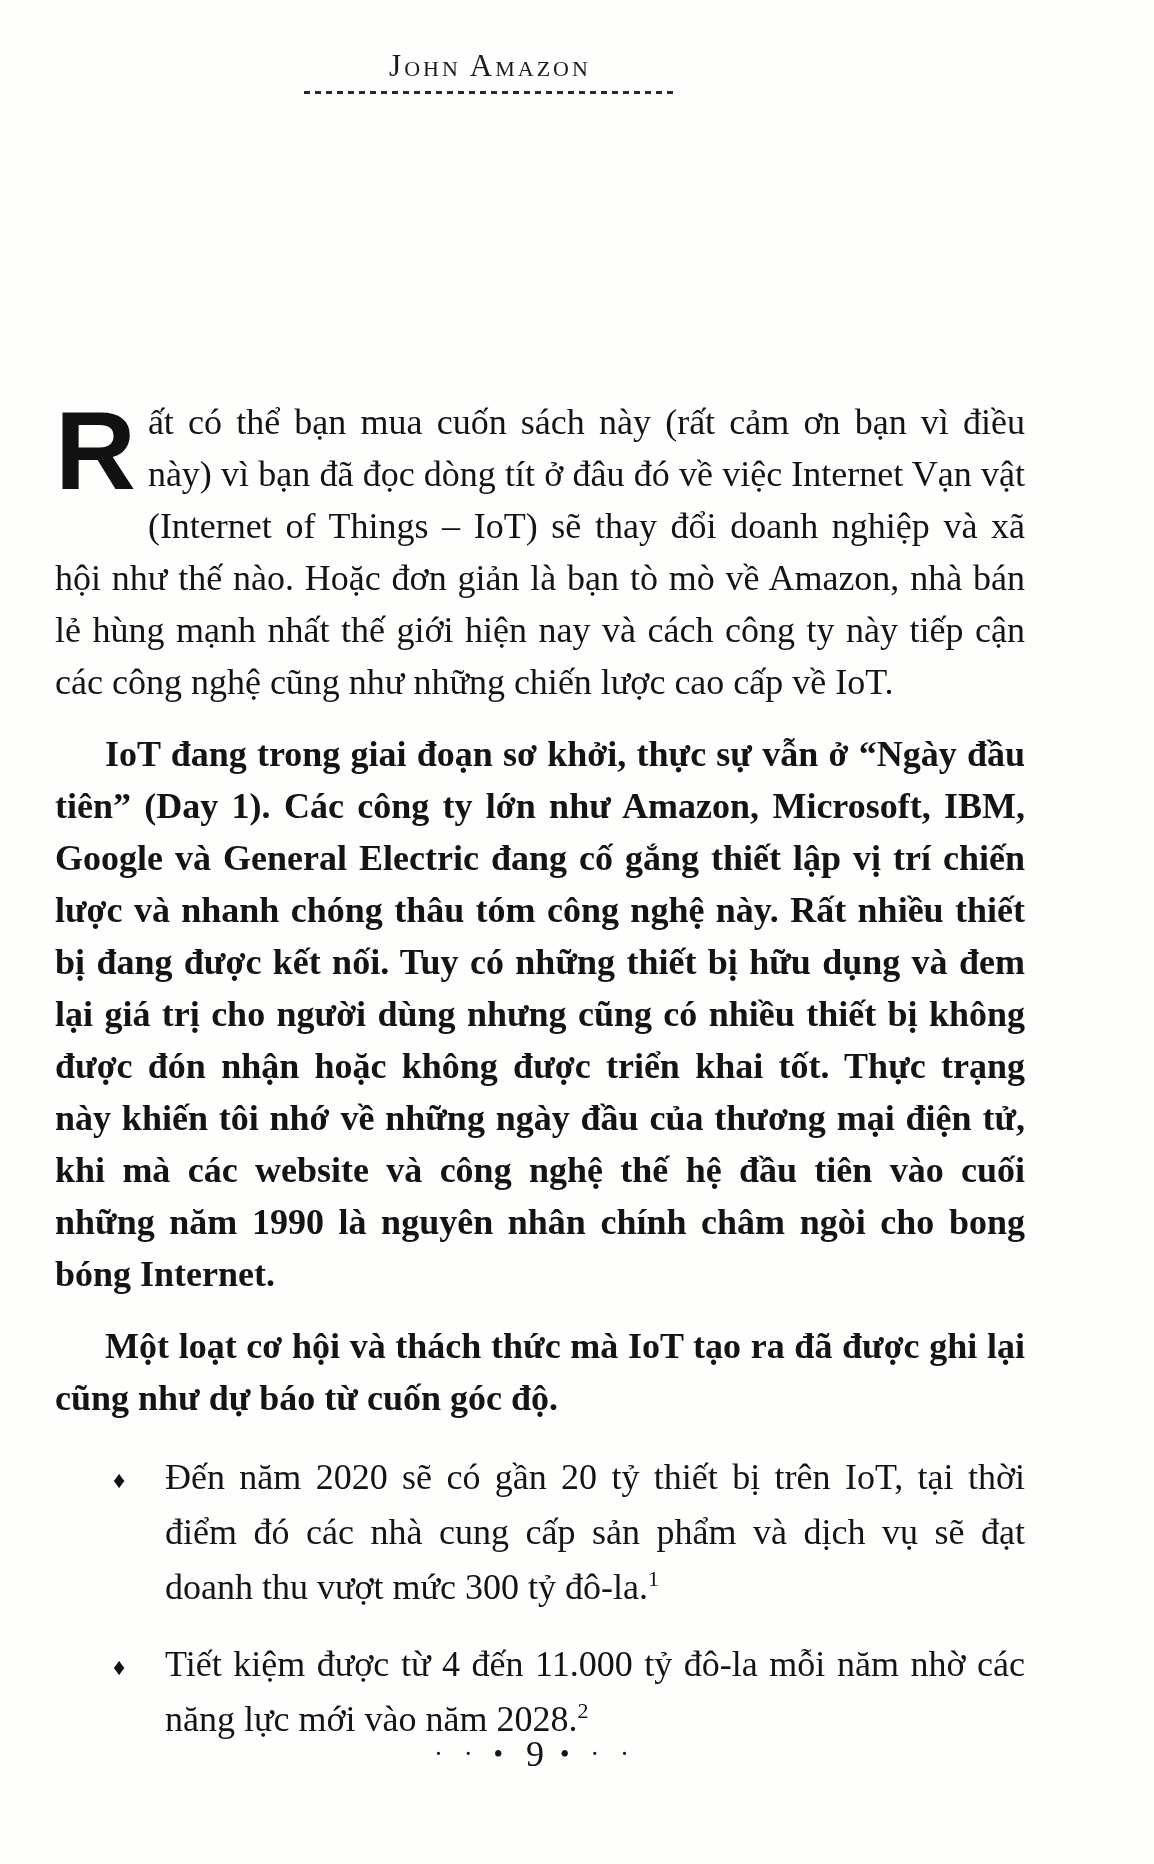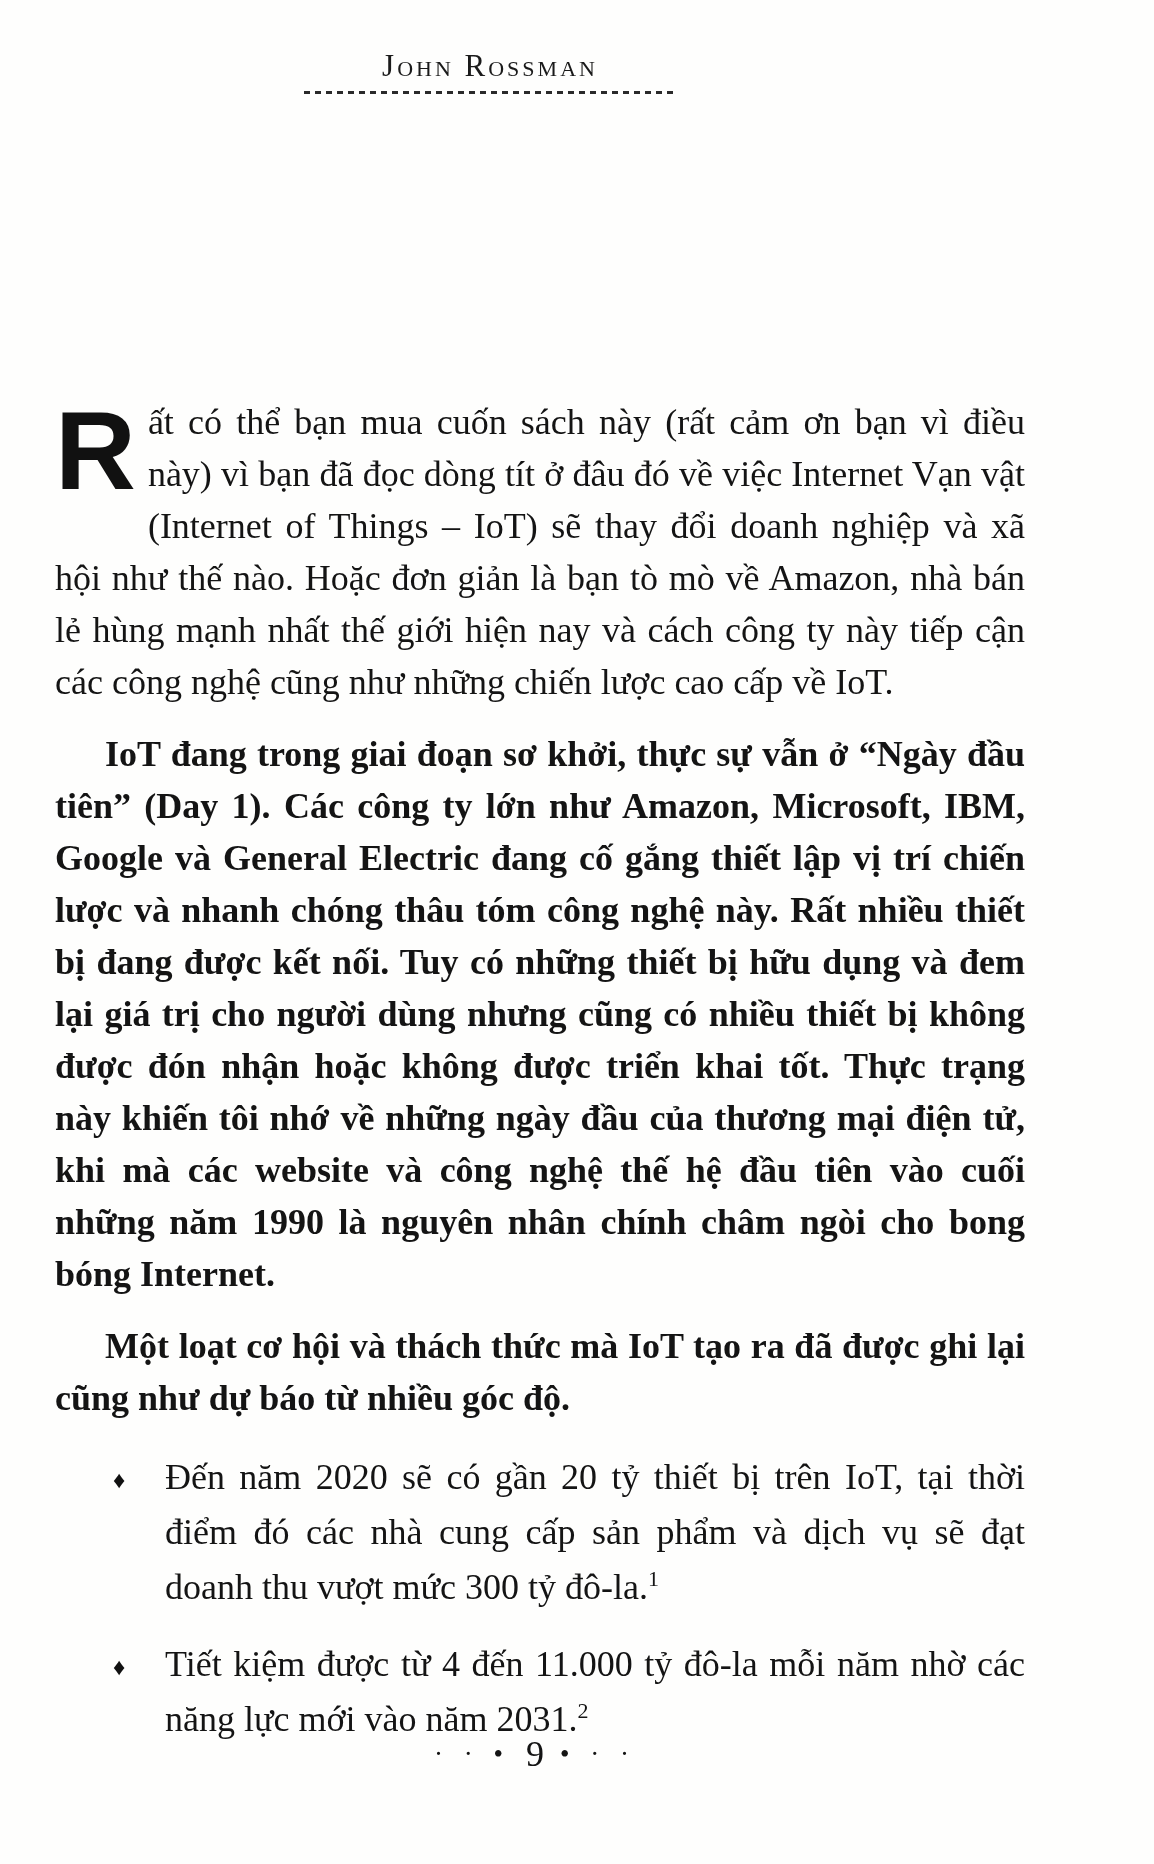--- a/index.html
+++ b/index.html
@@ -98,38 +98,38 @@
     color:#141414;
     white-space:nowrap;
   }
 </style>
 </head>
 <body>
 
 <div class="page">
 
   <header class="running-head">
-    <div class="running-title">John Rossman</div>
+    <div class="running-title">John Amazon</div>
     <div class="dashed-rule"></div>
   </header>
 
   <main class="body-text">
 
     <p class="para"><span class="dropcap">R</span><span>ất có thể bạn mua cuốn sách này (rất cảm ơn bạn vì điều này) vì bạn đã đọc dòng tít ở đâu đó về việc Internet Vạn vật (Internet of Things – IoT) sẽ thay đổi doanh nghiệp và xã hội như thế nào. Hoặc đơn giản là bạn tò mò về Amazon, nhà bán lẻ hùng mạnh nhất thế giới hiện nay và cách công ty này tiếp cận các công nghệ cũng như những chiến lược cao cấp về IoT.</span></p>
 
     <p class="para indent">IoT đang trong giai đoạn sơ khởi, thực sự vẫn ở “Ngày đầu tiên” (Day 1). Các công ty lớn như Amazon, Microsoft, IBM, Google và General Electric đang cố gắng thiết lập vị trí chiến lược và nhanh chóng thâu tóm công nghệ này. Rất nhiều thiết bị đang được kết nối. Tuy có những thiết bị hữu dụng và đem lại giá trị cho người dùng nhưng cũng có nhiều thiết bị không được đón nhận hoặc không được triển khai tốt. Thực trạng này khiến tôi nhớ về những ngày đầu của thương mại điện tử, khi mà các website và công nghệ thế hệ đầu tiên vào cuối những năm 1990 là nguyên nhân chính châm ngòi cho bong bóng Internet.</p>
 
-    <p class="para indent">Một loạt cơ hội và thách thức mà IoT tạo ra đã được ghi lại cũng như dự báo từ nhiều góc độ.</p>
+    <p class="para indent">Một loạt cơ hội và thách thức mà IoT tạo ra đã được ghi lại cũng như dự báo từ cuốn góc độ.</p>
 
     <ul class="bullet-list">
       <li class="bullet-item">
         <span class="bullet-marker">♦</span><span>Đến năm 2020 sẽ có gần 20 tỷ thiết bị trên IoT, tại thời điểm đó các nhà cung cấp sản phẩm và dịch vụ sẽ đạt doanh thu vượt mức 300 tỷ đô-la.</span><sup class="fn">1</sup>
       </li>
       <li class="bullet-item">
-        <span class="bullet-marker">♦</span><span>Tiết kiệm được từ 4 đến 11.000 tỷ đô-la mỗi năm nhờ các năng lực mới vào năm 2031.</span><sup class="fn">2</sup>
+        <span class="bullet-marker">♦</span><span>Tiết kiệm được từ 4 đến 11.000 tỷ đô-la mỗi năm nhờ các năng lực mới vào năm 2028.</span><sup class="fn">2</sup>
       </li>
     </ul>
 
   </main>
 
   <footer class="page-footer">
     <span class="orn">· · •</span>
     <span class="pagenum">9</span>
     <span class="orn">• · ·</span>
   </footer>

